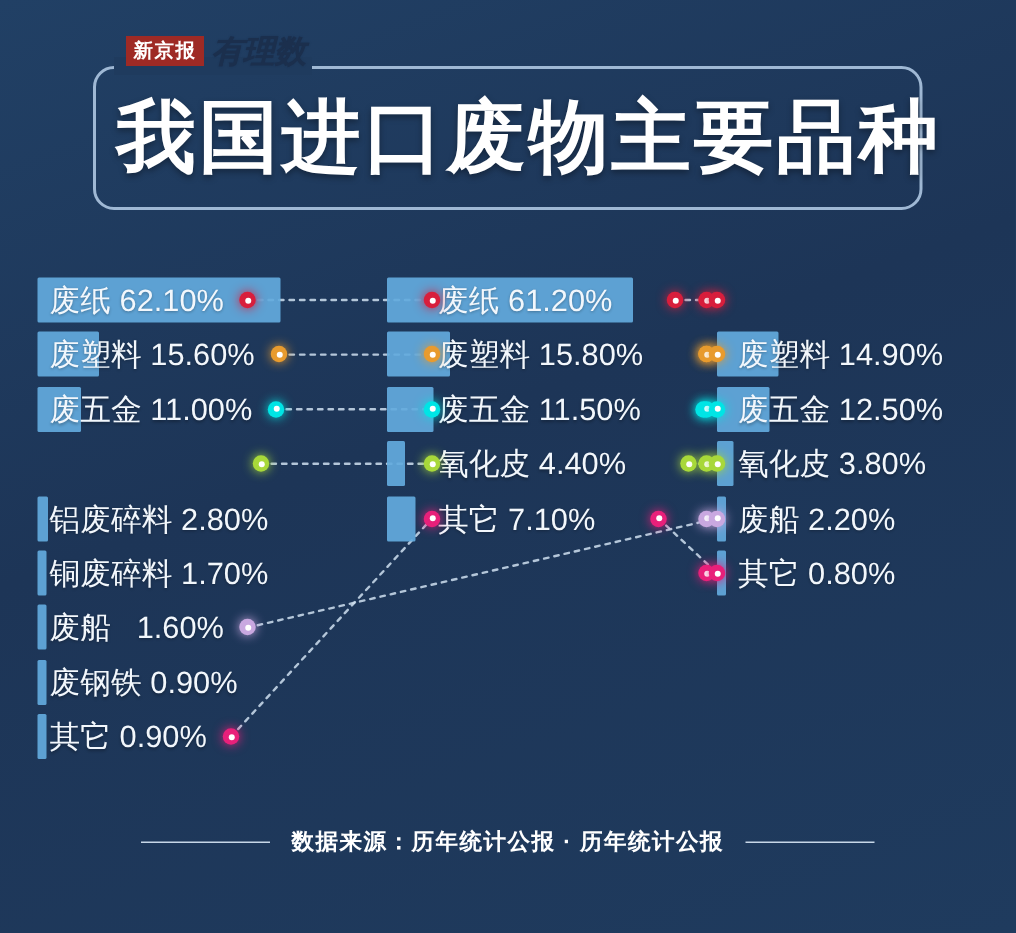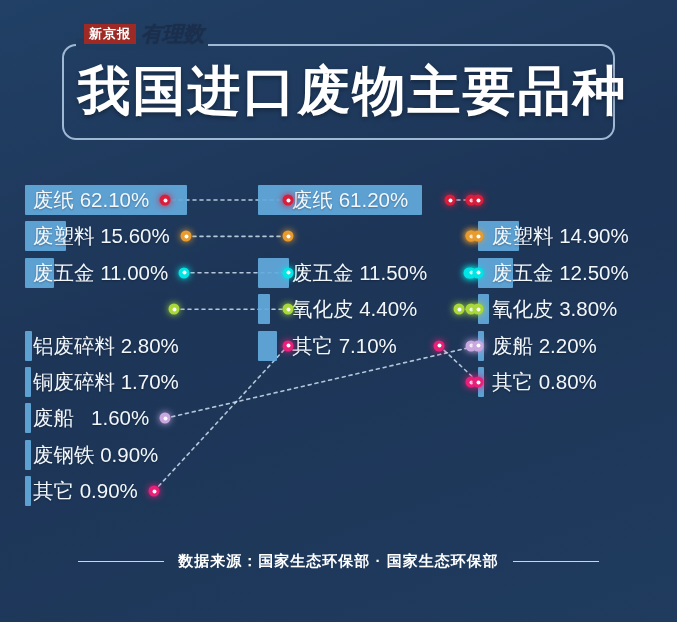--- a/index.html
+++ b/index.html
@@ -147,20 +147,24 @@
         <div class="row" style="top: 10px;">
           <div class="bar" style="width: 163.696px; background: rgb(99, 170, 221);"></div>
           <div class="rowtext">废纸&nbsp;61.20%</div>
         </div>
         <div class="dot" style="left: 192px; top: 28px; background: rgb(216, 30, 60); box-shadow: rgb(216, 30, 60) 0px 0px 7px;">
           <i></i>
         </div>
         <div class="dot" style="left: 30px; top: 28px; background: rgb(216, 30, 60); box-shadow: rgb(216, 30, 60) 0px 0px 7px;">
           <i></i>
         </div>
+        <div class="row" style="top: 46.4px;">
+          <div class="bar" style="width: 42.2614px; background: rgb(99, 170, 221);"></div>
+          <div class="rowtext">废塑料&nbsp;15.80%</div>
+        </div>
         <div class="dot" style="left: 213px; top: 64.4px; background: rgb(232, 155, 46); box-shadow: rgb(232, 155, 46) 0px 0px 7px;">
           <i></i>
         </div>
         <div class="dot" style="left: 30px; top: 64.4px; background: rgb(232, 155, 46); box-shadow: rgb(232, 155, 46) 0px 0px 7px;">
           <i></i>
         </div>
         <div class="row" style="top: 82.8px;">
           <div class="bar" style="width: 30.7599px; background: rgb(99, 170, 221);"></div>
           <div class="rowtext">废五金&nbsp;11.50%</div>
         </div>
@@ -246,17 +250,17 @@
           <i></i>
         </div>
         <div class="dot" style="left: 0px; top: 210px; background: rgb(232, 32, 122); box-shadow: rgb(232, 32, 122) 0px 0px 7px;">
           <i></i>
         </div>
       </div>
   </div>
 
   <div class="footer">
     <span class="fline"></span>
-    <span class="ftext">数据来源：国家生态环保部 · 国家生态环保部</span>
+    <span class="ftext">数据来源：历年统计公报 · 历年统计公报</span>
     <span class="fline"></span>
   </div>
 
 </div>
 
 </body></html>

